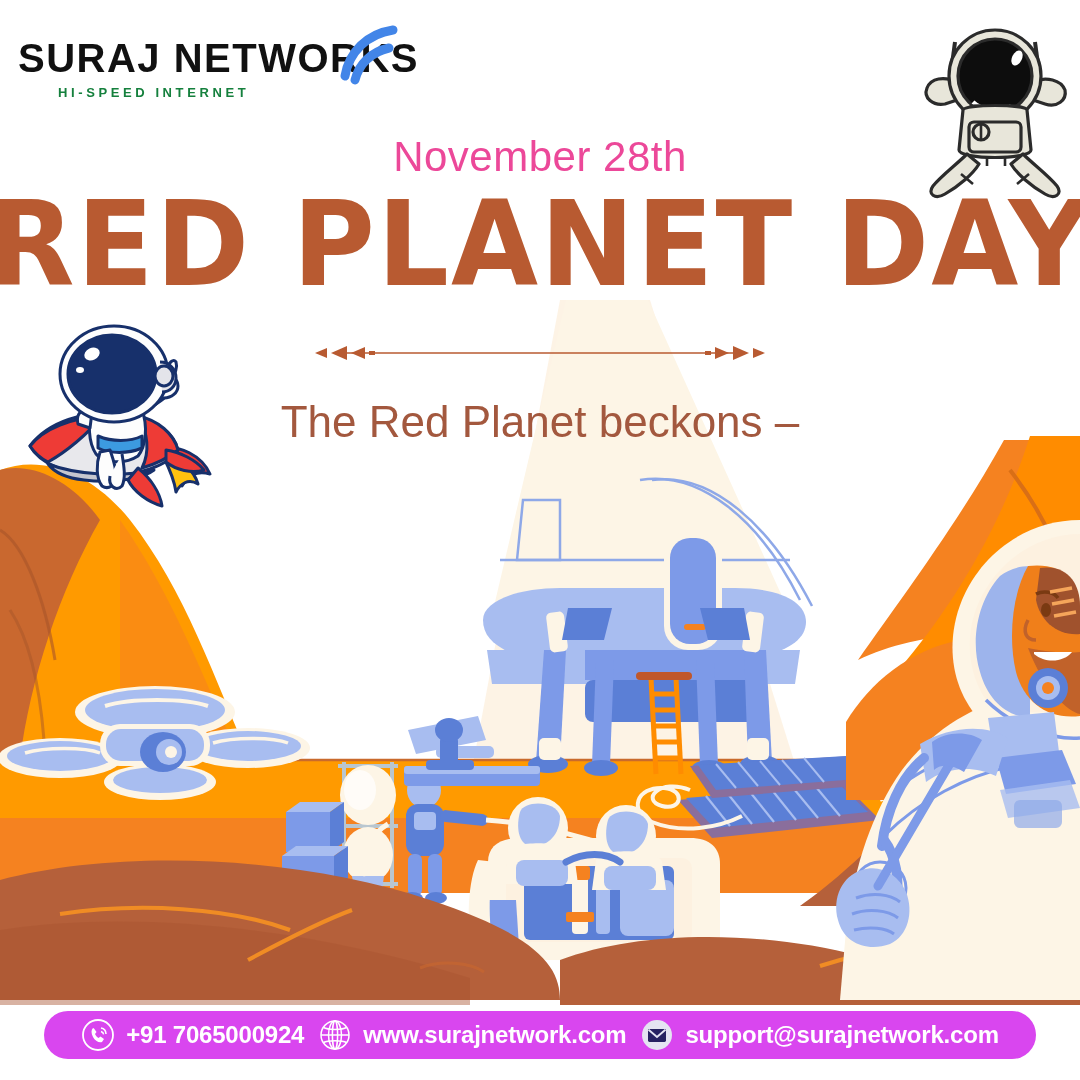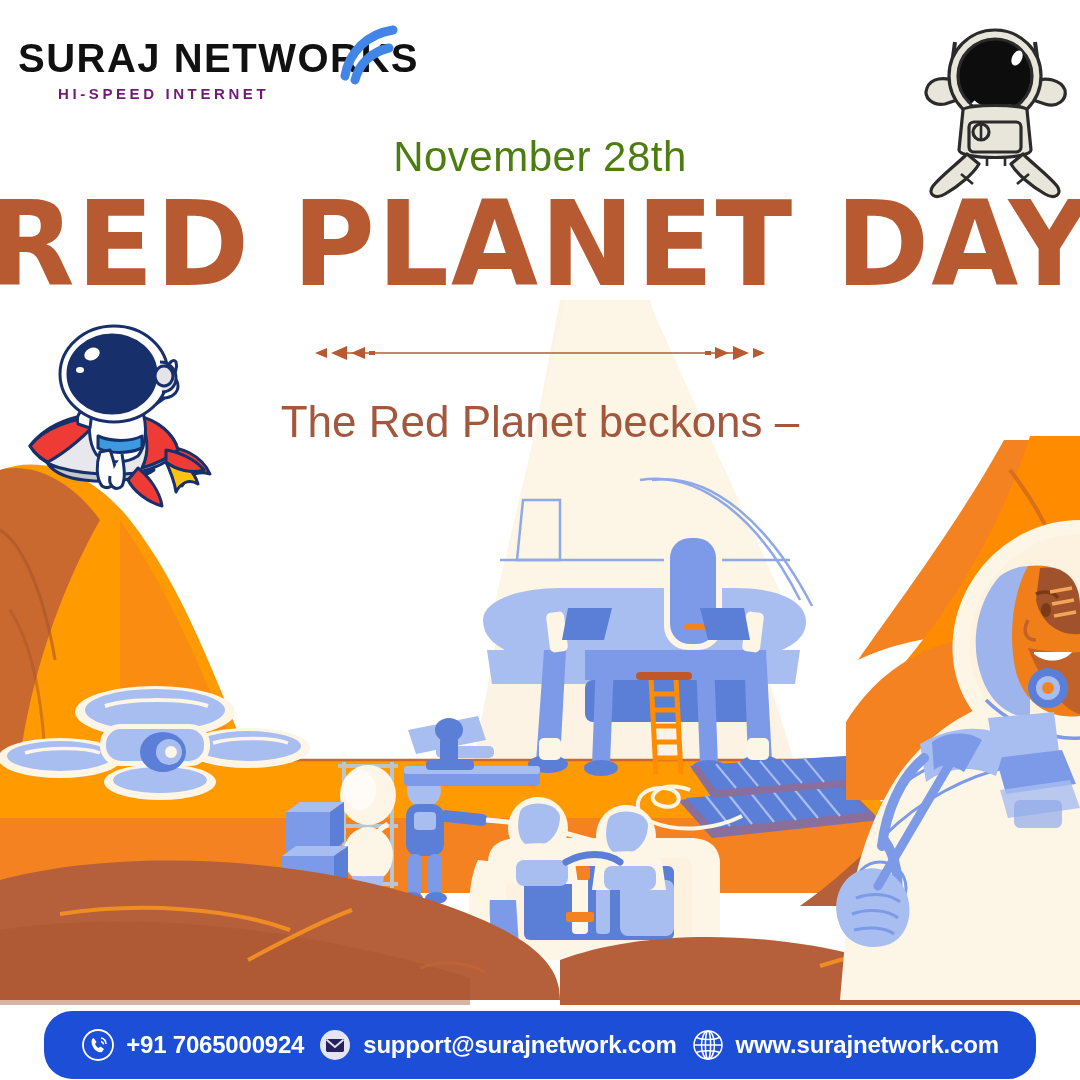--- a/index.html
+++ b/index.html
@@ -14,29 +14,29 @@
   .scene{position:absolute;left:0;top:0;width:1080px;height:1080px;}
   .scene svg{display:block;}
 
   
   .logo{position:absolute;left:18px;top:38px;width:400px;}
   .logo-main{
     font-size:40px;letter-spacing:1.5px;font-weight:700;color:#111111;
     line-height:1;white-space:nowrap;
   }
   .logo-sub{
-    font-size:15px;letter-spacing:3.6px;font-weight:700;color:#701a75;
+    font-size:13px;letter-spacing:3.6px;font-weight:700;color:#15803d;
     margin-top:7px;margin-left:40px;white-space:nowrap;
   }
   .wifi{position:absolute;left:337px;top:24px;width:70px;height:62px;}
 
   
   .date{
     position:absolute;left:0;right:0;top:133px;text-align:center;
-    font-size:42px;color:#4d7c0f;letter-spacing:.5px;font-weight:400;
+    font-size:42px;color:#ec4899;letter-spacing:.5px;font-weight:400;
   }
   .title{
     position:absolute;left:0;right:0;top:185px;text-align:center;
     font-size:118px;line-height:1;font-weight:700;color:#b85a31;
     letter-spacing:2px;
     transform:scaleX(1.06);
     font-family:"DejaVu Sans Condensed","Liberation Sans",sans-serif;
   }
   .divider{position:absolute;left:50%;top:342px;transform:translateX(-50%);width:470px;height:22px;}
   .tagline{
@@ -44,22 +44,22 @@
     font-size:44px;line-height:1.35;color:#a3583e;font-weight:400;
   }
 
   
   .astro-float{position:absolute;left:915px;top:14px;width:160px;height:185px;}
   
   .astro-rocket{position:absolute;left:18px;top:318px;width:205px;height:195px;}
 
   
   .footer{
-    position:absolute;left:44px;top:1011px;width:992px;height:68px;
-    background:#1d4ed8;border-radius:28px;
+    position:absolute;left:44px;top:1011px;width:992px;height:48px;
+    background:#d946ef;border-radius:28px;
     display:flex;align-items:center;justify-content:center;gap:14px;
     padding:0 22px;box-sizing:border-box;
   }
   .fitem{display:flex;align-items:center;gap:11px;}
   .ftext{color:#ffffff;font-size:24px;font-weight:700;letter-spacing:-0.2px;white-space:nowrap;}
   .ficon{width:34px;height:34px;flex:0 0 34px;}
 </style>
 </head>
 <body>
 
@@ -447,36 +447,36 @@
         <circle cx="17" cy="17" r="15" fill="none" stroke="#ffffff" stroke-width="1.8"></circle>
         <path d="M12 10 C 10 12, 10 15, 12 19 C 14 23, 18 25, 21 24 L 23 21 L 19.5 18.5 L 17.5 20 C 16 19, 14.5 17.5, 14 16 L 15.5 14 L 13 10.5 Z" fill="#ffffff"></path>
         <path d="M20 10 C 23 10.5, 25 13, 25 16" stroke="#ffffff" stroke-width="1.6" fill="none"></path>
         <path d="M20 13.5 C 21.6 14, 22.5 15, 22.6 16.4" stroke="#ffffff" stroke-width="1.4" fill="none"></path>
       </svg>
       <span class="ftext">+91 7065000924</span>
     </div>
 
     <div class="fitem">
       <svg class="ficon" viewBox="0 0 34 34" xmlns="http://www.w3.org/2000/svg">
-        <circle cx="17" cy="17" r="15" fill="#e4e4f2"></circle>
-        <rect x="8" y="11" width="18" height="13" rx="1.4" fill="#262262"></rect>
-        <path d="M8.6 11.8 L17 19 L25.4 11.8" fill="none" stroke="#e4e4f2" stroke-width="1.9"></path>
-      </svg>
-      <span class="ftext">support@surajnetwork.com</span>
-    </div>
-
-    <div class="fitem">
-      <svg class="ficon" viewBox="0 0 34 34" xmlns="http://www.w3.org/2000/svg">
         <g fill="none" stroke="#ffffff" stroke-width="1.5">
           <circle cx="17" cy="17" r="14"></circle>
           <ellipse cx="17" cy="17" rx="6.5" ry="14"></ellipse>
           <ellipse cx="17" cy="17" rx="2.6" ry="14"></ellipse>
           <line x1="3" y1="17" x2="31" y2="17"></line>
           <path d="M5.6 9.5 C 9.5 12, 24.5 12, 28.4 9.5"></path>
           <path d="M5.6 24.5 C 9.5 22, 24.5 22, 28.4 24.5"></path>
         </g>
       </svg>
       <span class="ftext">www.surajnetwork.com</span>
     </div>
 
+    <div class="fitem">
+      <svg class="ficon" viewBox="0 0 34 34" xmlns="http://www.w3.org/2000/svg">
+        <circle cx="17" cy="17" r="15" fill="#e4e4f2"></circle>
+        <rect x="8" y="11" width="18" height="13" rx="1.4" fill="#262262"></rect>
+        <path d="M8.6 11.8 L17 19 L25.4 11.8" fill="none" stroke="#e4e4f2" stroke-width="1.9"></path>
+      </svg>
+      <span class="ftext">support@surajnetwork.com</span>
+    </div>
+
   </div>
 
 </div>
 
 </body></html>

